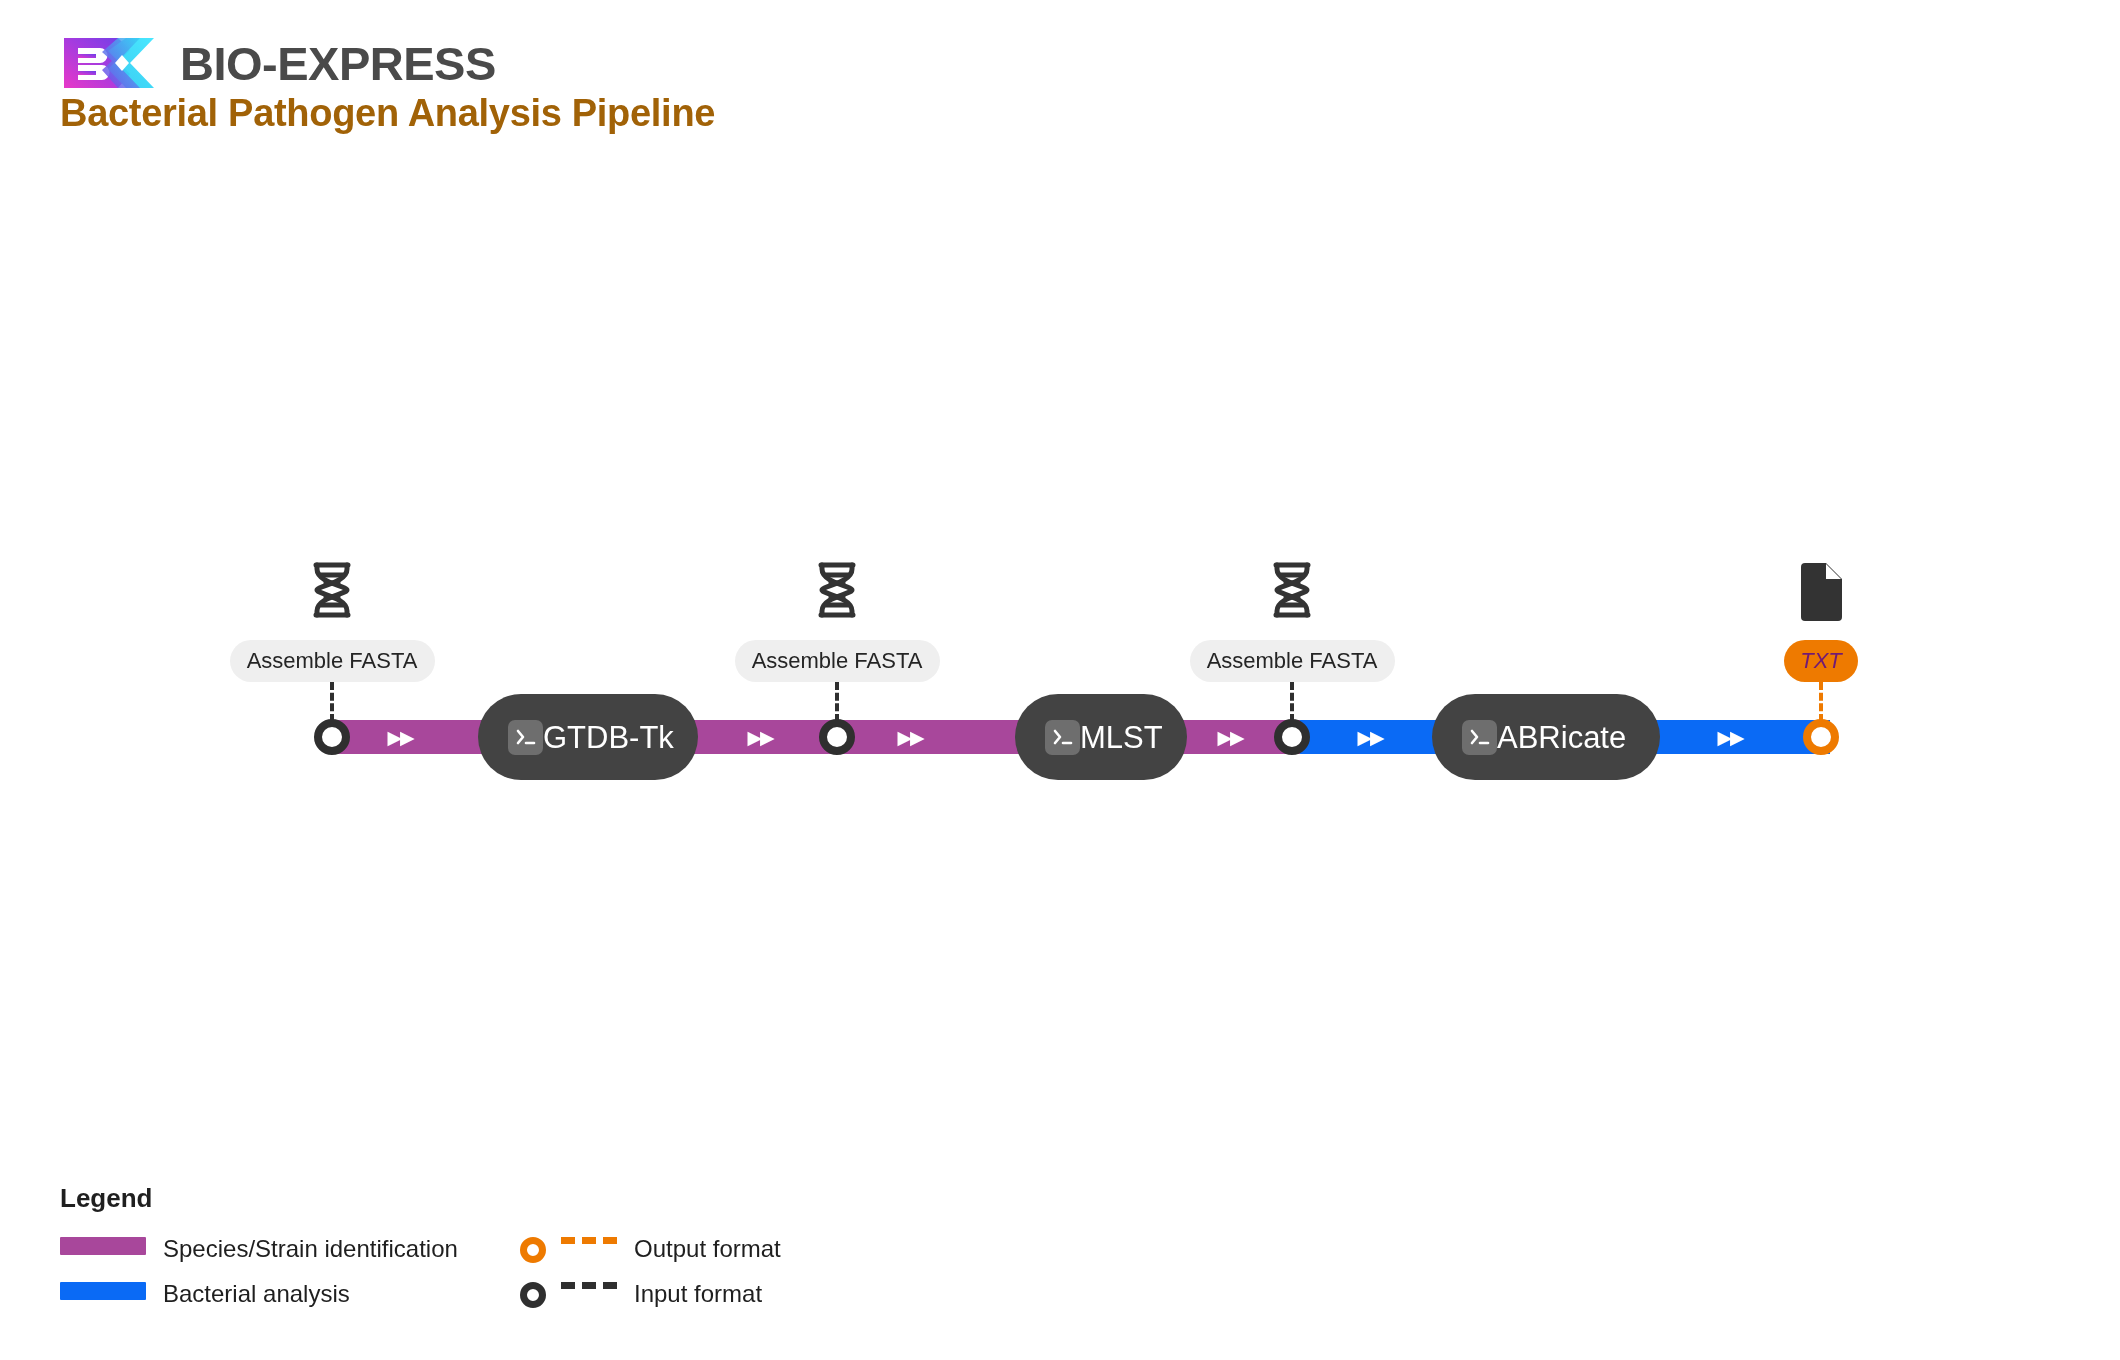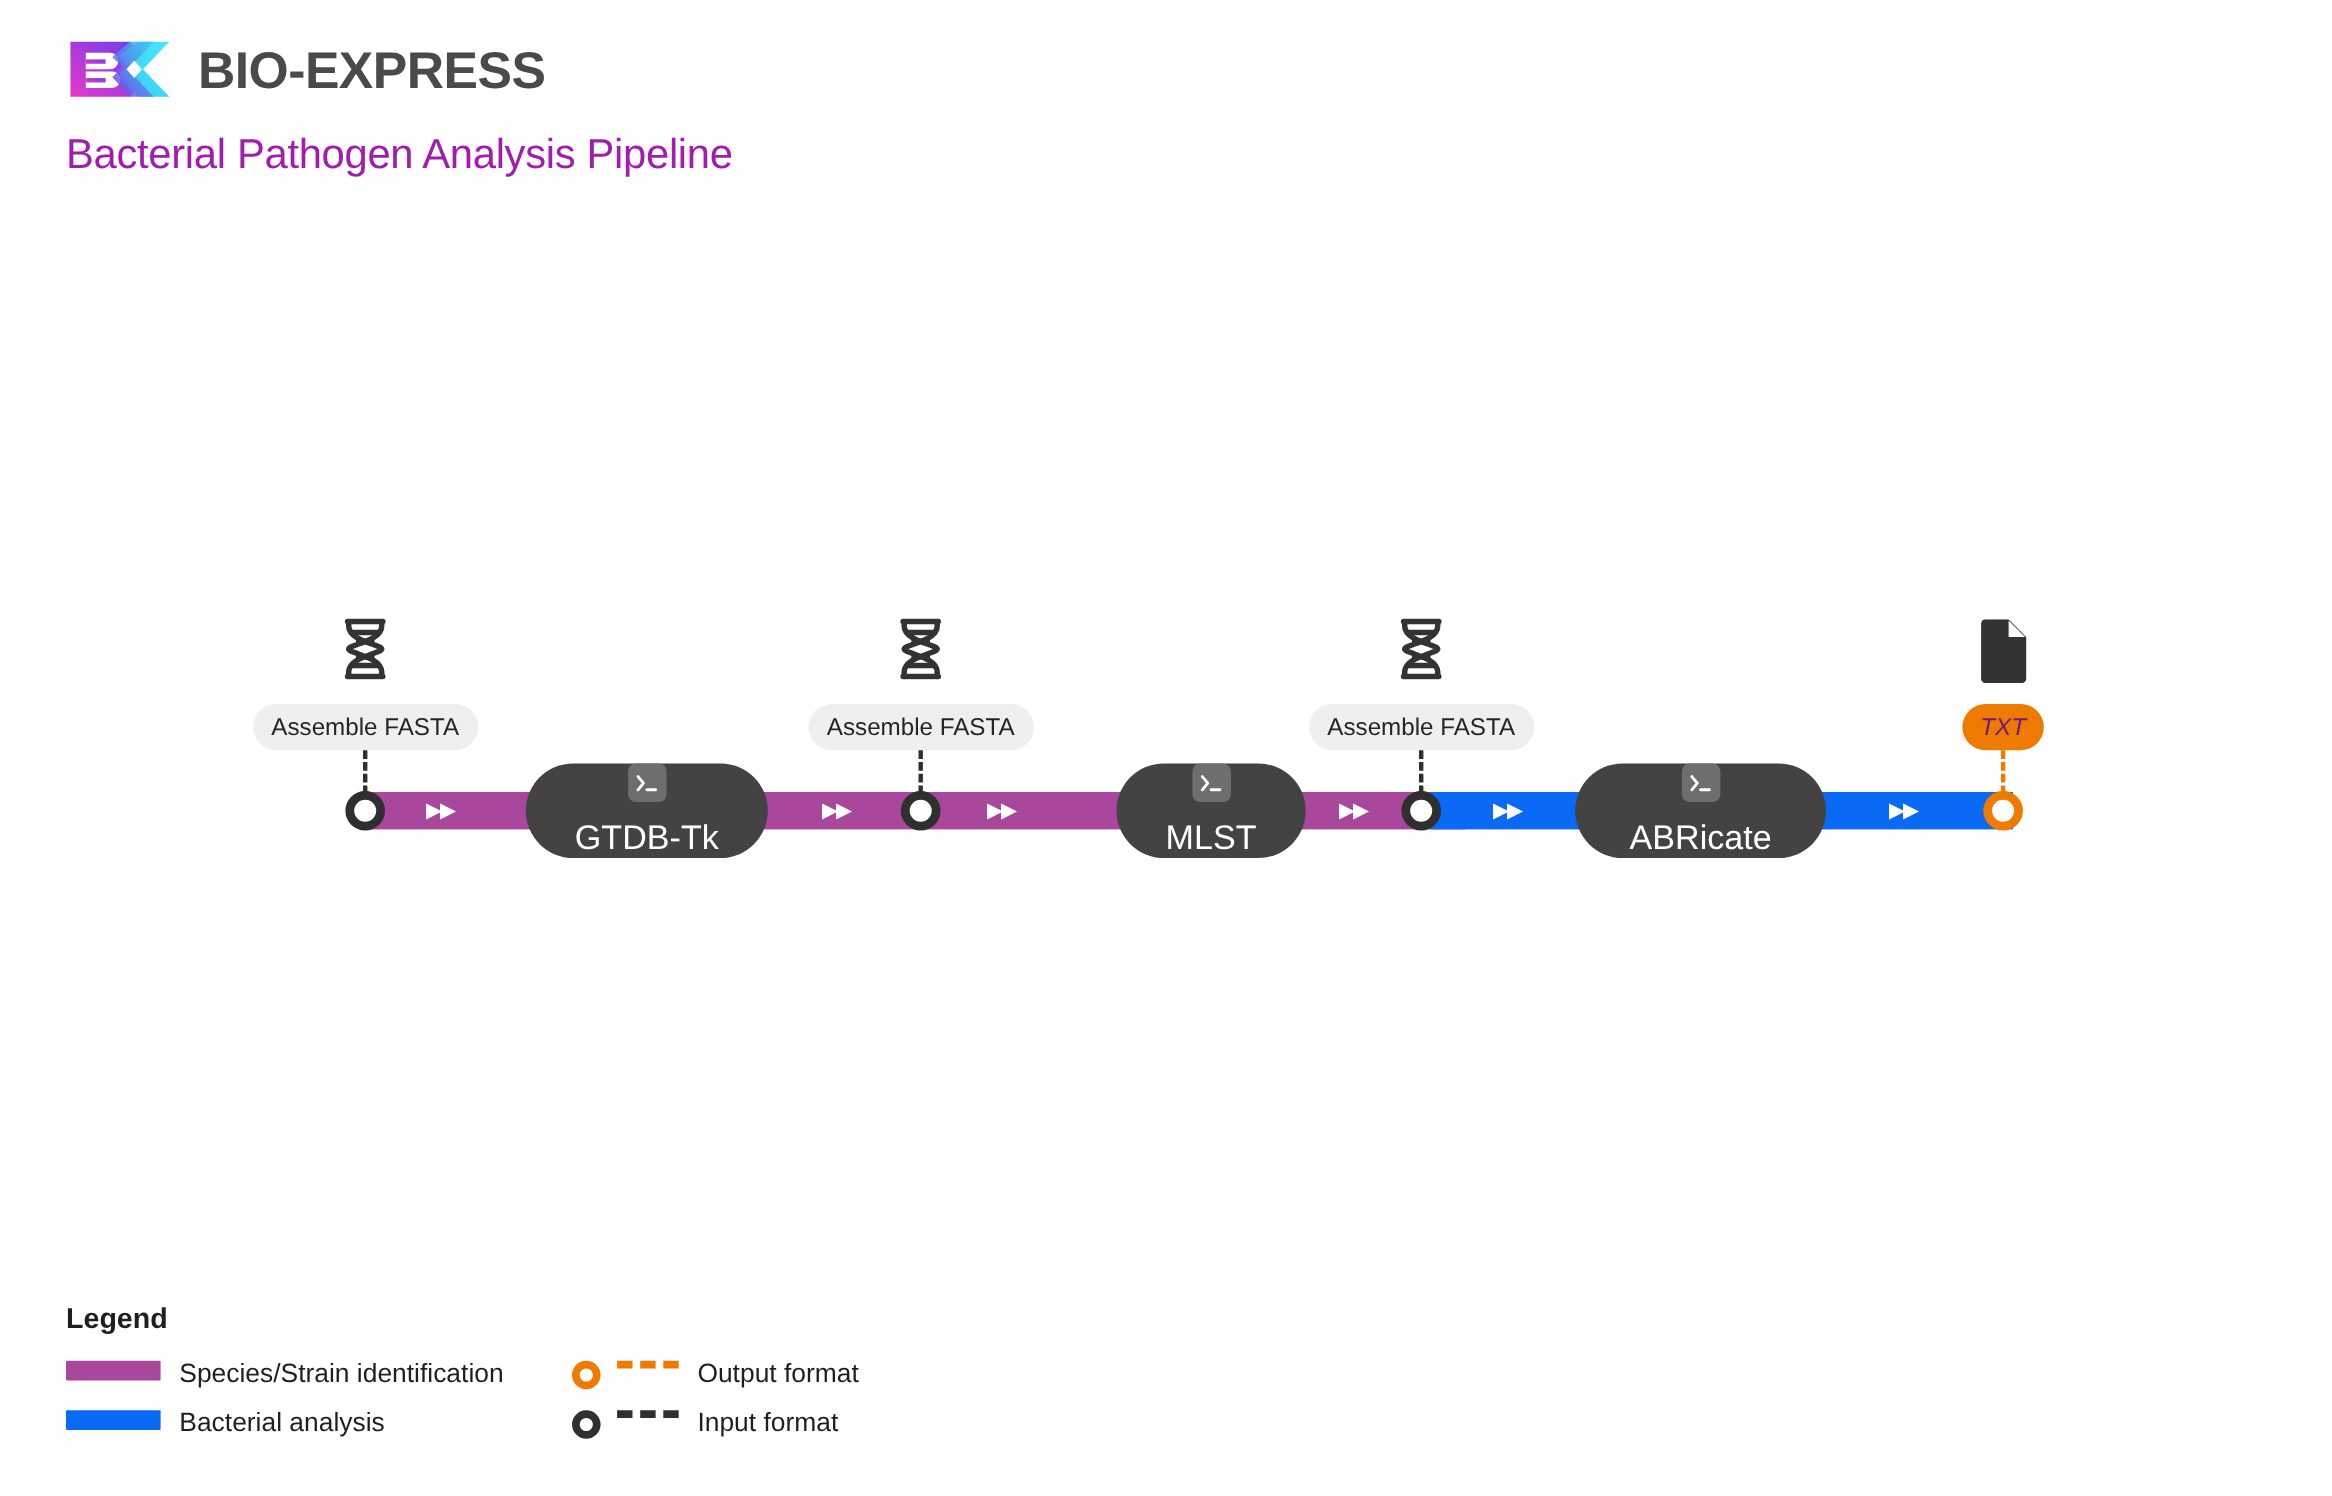--- a/index.html
+++ b/index.html
@@ -37,24 +37,23 @@
   .logo-mark svg { display: block; }
   .brand-name {
     font-size: 47px;
     font-weight: 700;
     letter-spacing: -0.5px;
     color: #4a4a4a;
     line-height: 1;
     white-space: nowrap;
   }
   .page-title {
-    margin-top: 28px;
     font-size: 38px;
-    font-weight: 400;
-    color: #a21caf;
+    font-weight: 700;
+    color: #a16207;
     letter-spacing: -0.3px;
     line-height: 1;
     white-space: nowrap;
   }
 
   
   .pipeline {
     position: absolute;
     left: 0;
     top: 0;
@@ -89,25 +88,23 @@
 
   
   .tool {
     position: absolute;
     top: 682px;
     height: 86px;
     background: #434343;
     border-radius: 43px;
     display: flex;
     align-items: center;
-    gap: 17px;
     padding: 0 30px;
     box-sizing: border-box;
     white-space: nowrap;
-    flex-direction: column;
   }
   .tool .term-ico {
     width: 35px;
     height: 35px;
     border-radius: 7px;
     background: #6e6e6e;
     display: flex;
     align-items: center;
     justify-content: center;
     flex: 0 0 auto;

